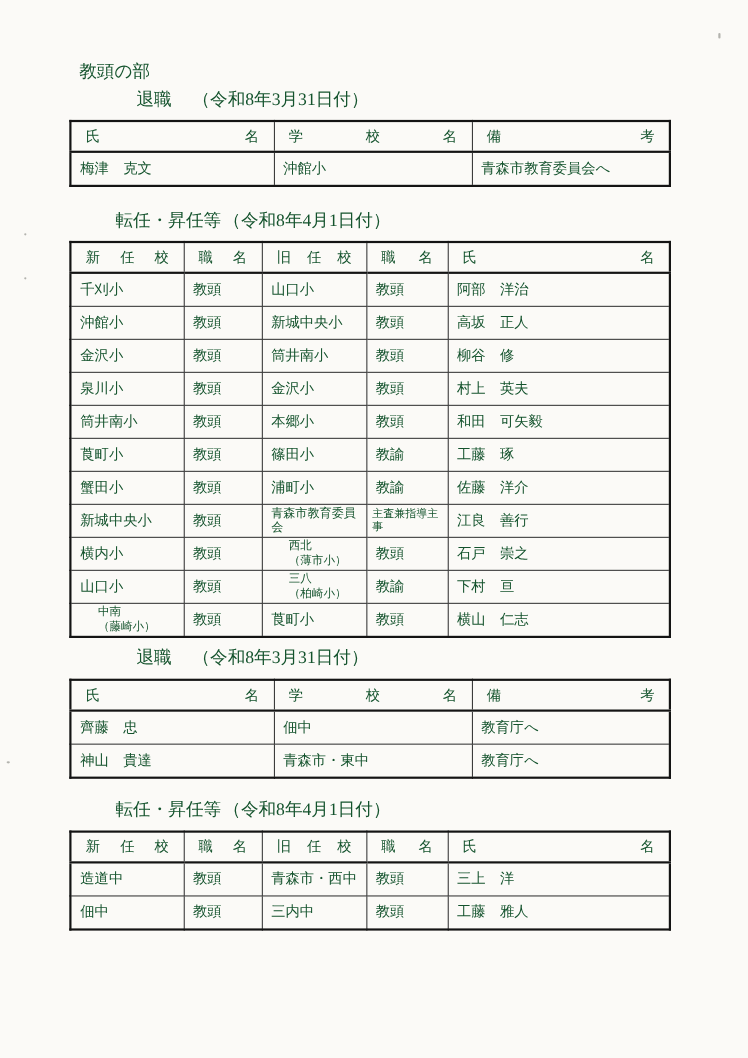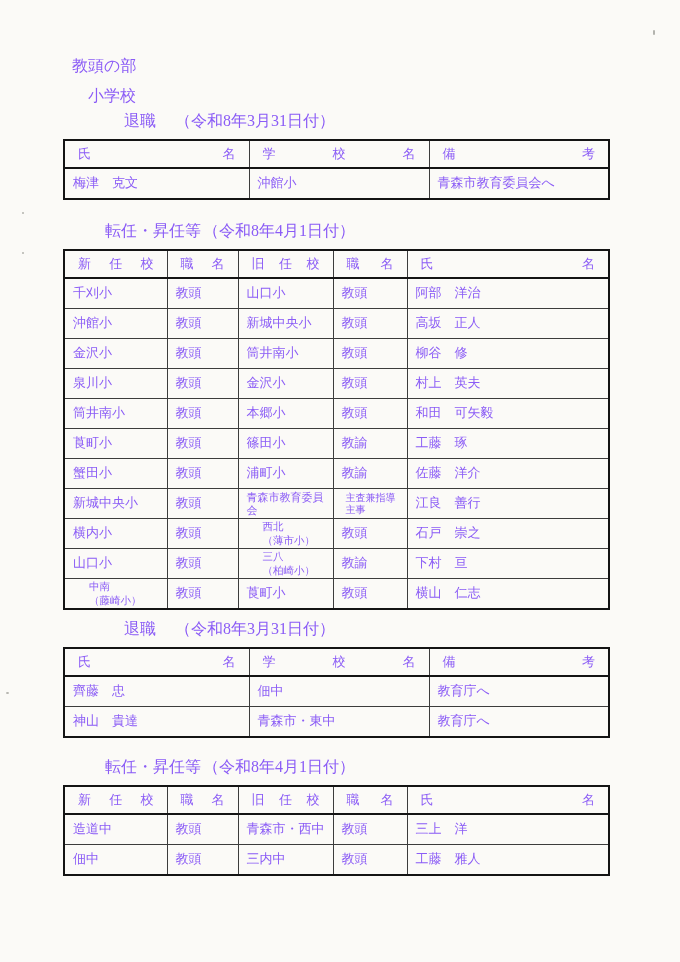--- a/index.html
+++ b/index.html
@@ -5,21 +5,21 @@
   html,body{margin:0;padding:0;}
   body{
     background:#e8e8e6;
     font-family:"Liberation Serif","DejaVu Serif",serif;
   }
   .page{
     position:relative;
     width:680px;height:962px;
     margin:0 auto;
     background:#fbfaf7;
-    color:#8b5cf6;
+    color:#14532d;
     overflow:hidden;
     box-sizing:border-box;
     padding-top:57px;
   }
   .part-title{
     margin-left:72px;
     font-size:16px;
     line-height:18px;
   }
   .level-title{
@@ -70,39 +70,38 @@
     overflow:hidden;
   }
   .jc{
     display:flex;
     justify-content:space-between;
     align-items:center;
     padding:0 13px;
   }
   .two-line{font-size:10.5px;line-height:1.25;padding-left:24px;}
   .compact{font-size:11px;}
-  .small-text{font-size:10px;padding-left:12px;}
+  .small-text{font-size:10px;padding-left:5px;}
   .speck{position:absolute;background:#b3b3ae;border-radius:50%;}
   .speck.s1{left:22px;top:212px;width:2px;height:2px;}
   .speck.s2{left:22px;top:252px;width:2px;height:2px;}
   .speck.s3{left:6px;top:692px;width:3px;height:2px;}
   .speck.s4{left:653px;top:30px;width:2px;height:5px;border-radius:1px;}
 </style>
 </head>
 <body>
 
 <div class="page">
   <span class="speck s1"></span>
   <span class="speck s2"></span>
   <span class="speck s3"></span>
   <span class="speck s4"></span>
 
   <div class="part-title">教頭の部</div>
 
-  <div class="level-title">小学校</div>
 
   <div class="subhead retire">
     <span class="lbl">退職</span>
     <span>（令和8年3月31日付）</span>
   </div>
 
   <table>
     <colgroup>
         <col style="width:185px">
         <col style="width:180px">

